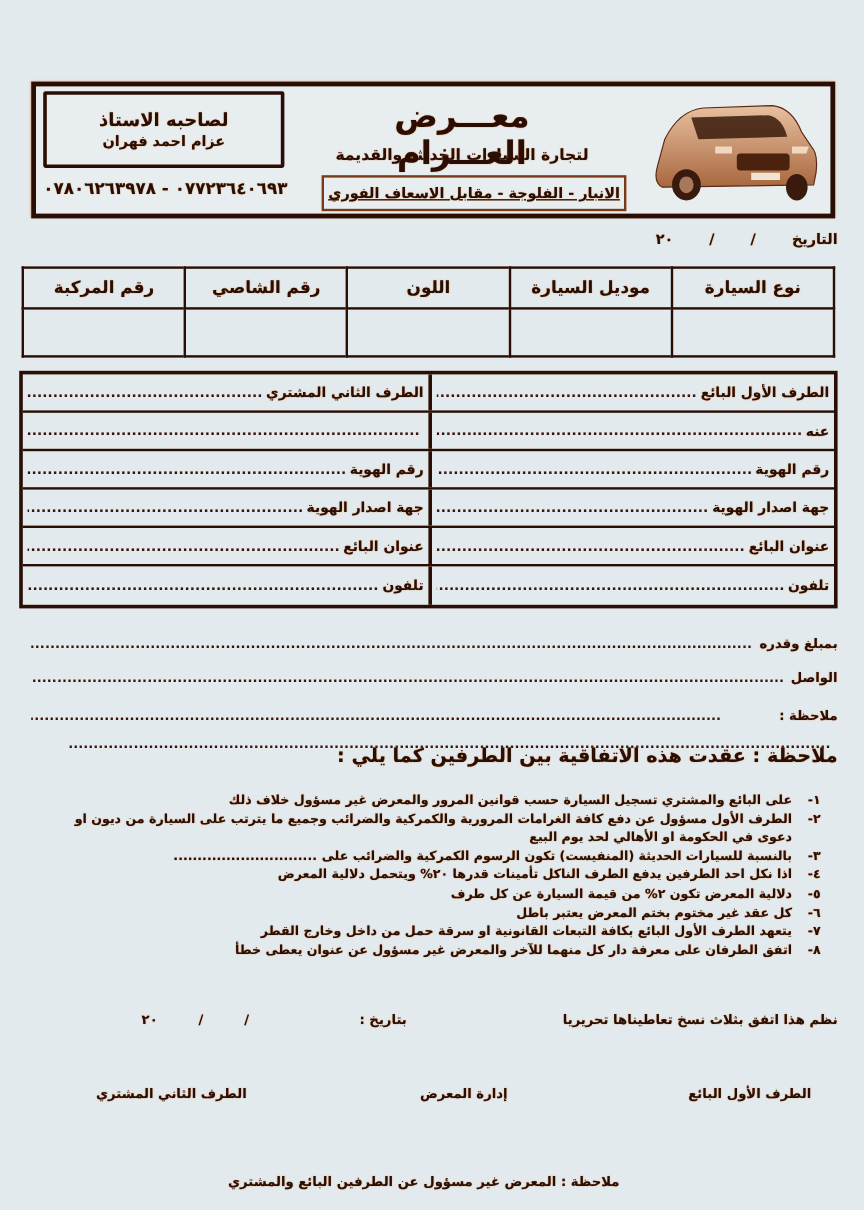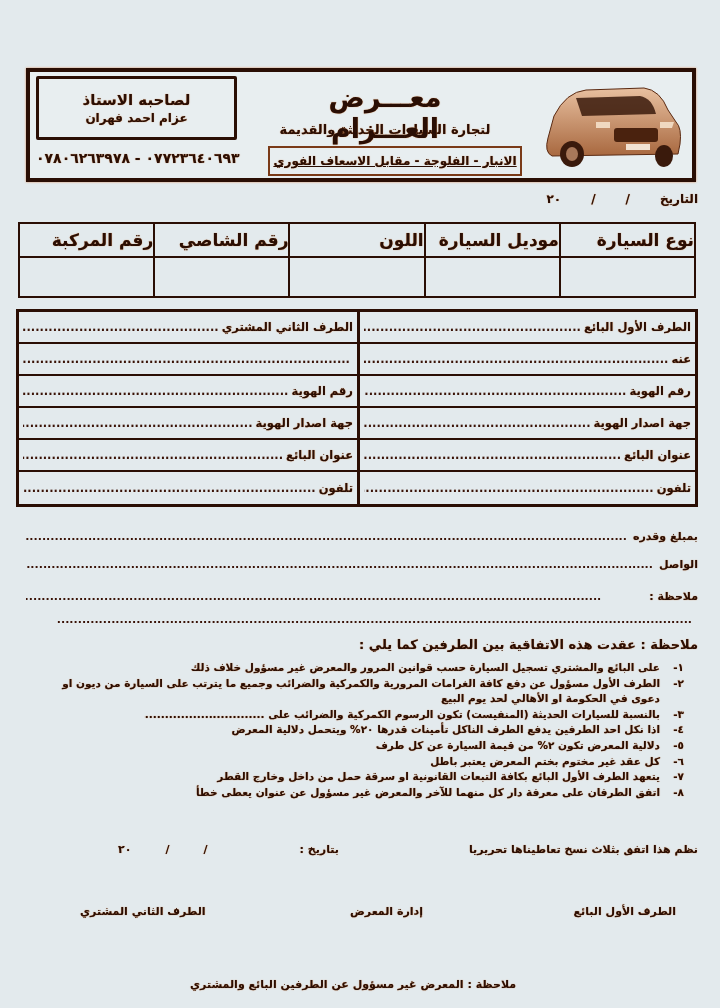--- a/index.html
+++ b/index.html
@@ -16,37 +16,37 @@
   .title { position: absolute; left: 240px; top: 10px; width: 230px; text-align: center; font-size: 27px; letter-spacing: 1px; }
   .subtitle { position: absolute; left: 230px; top: 50px; width: 250px; text-align: center; font-size: 13px; }
   .address { position: absolute; left: 238px; top: 74px; width: 254px; height: 30px; border: 2px solid #7a3a18; display: flex; align-items: center; justify-content: center; font-size: 12px; text-decoration: underline; }
   .car { position: absolute; right: 6px; top: 6px; width: 150px; height: 94px; }
 
   
   .date-row { position: absolute; right: 22px; top: 192px; font-size: 12px; display: flex; gap: 30px; align-items: center; }
 
   
   .car-table { position: absolute; left: 18px; top: 222px; width: 678px; border-collapse: collapse; }
-  .car-table td { border: 2px solid #2a0e04; height: 34px; text-align: right; font-size: 17px; width: 20%; }
+  .car-table td { border: 2px solid #2a0e04; height: 34px; text-align: center; font-size: 14px; width: 20%; }
   .car-table tr.vals td { height: 40px; }
 
   
   .parties { position: absolute; left: 16px; top: 309px; width: 682px; border: 3px solid #2a0e04; }
   .parties .row { display: flex; height: 32px; border-bottom: 2px solid #2a0e04; }
   .parties .row:last-child { border-bottom: none; }
   .parties .cell { width: 50%; display: flex; align-items: center; padding: 0 4px; font-size: 11.5px; overflow: hidden; white-space: nowrap; }
   .parties .cell:first-child { border-left: 3px solid #2a0e04; }
   .dots { flex: 1; overflow: hidden; white-space: nowrap; color: #3a1206; letter-spacing: 0px; font-weight: bold; margin-right: 3px; }
   .dots::after { content: "........................................................................................................................................................"; }
 
   
   .line { position: absolute; right: 22px; left: 26px; display: flex; align-items: center; font-size: 11px; white-space: nowrap; }
   .line .dots { margin-right: 6px; }
 
-  .terms-head { position: absolute; right: 22px; top: 637px; font-size: 13px; }
+  .terms-head { position: absolute; right: 22px; top: 620px; font-size: 16px; }
   .terms { position: absolute; right: 36px; top: 660px; width: 650px; list-style: none; font-size: 10.5px; line-height: 15.6px; }
   .terms li { display: flex; }
   .terms .num { width: 24px; flex-shrink: 0; }
   .terms .tx { flex: 1; }
   .inline-dots { display: inline-block; width: 120px; overflow: hidden; vertical-align: bottom; }
   .inline-dots::after { content: "..............................................."; }
 
   .org-row { position: absolute; right: 22px; top: 843px; left: 100px; font-size: 11px; display: flex; align-items: center; }
   .org-date { position: absolute; left: 118px; top: 843px; font-size: 11px; display: flex; gap: 34px; }
 

